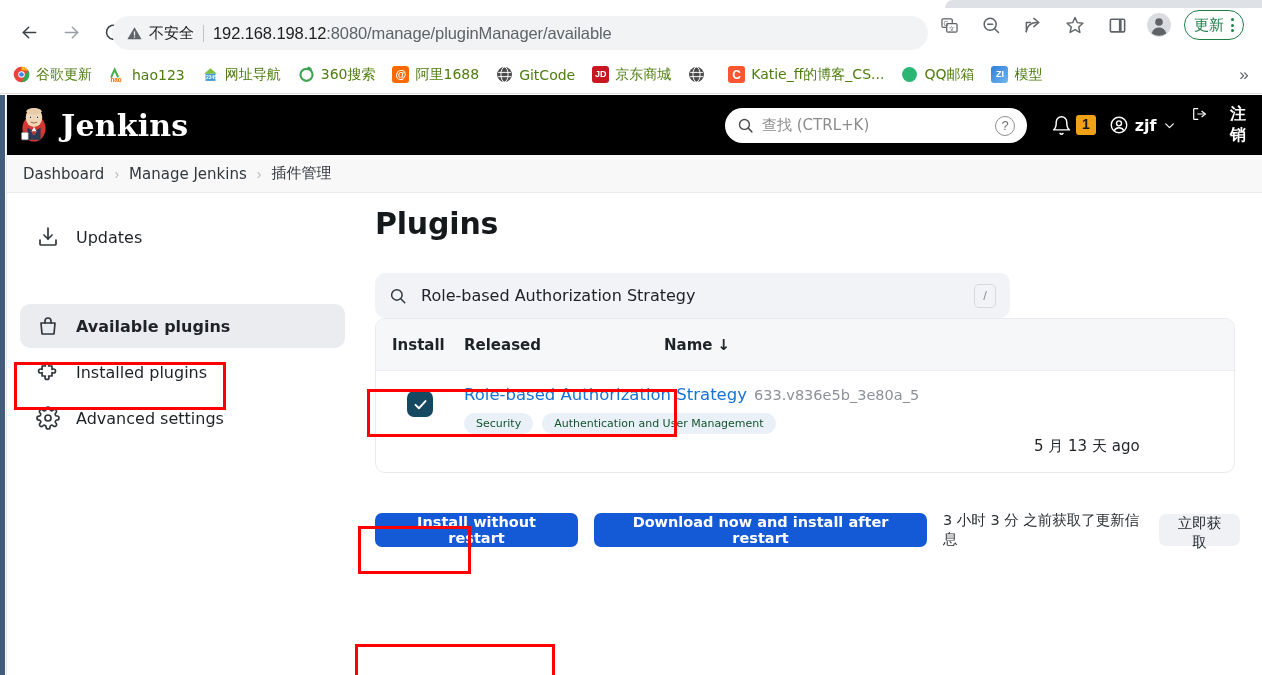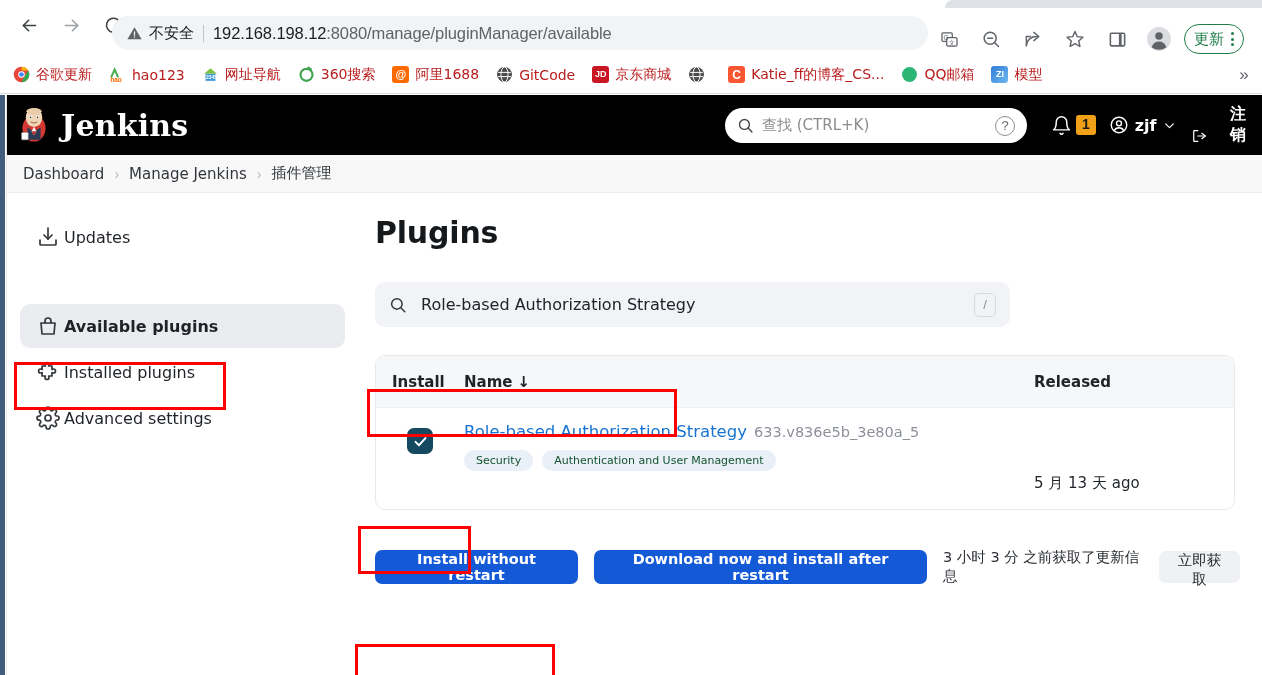--- a/index.html
+++ b/index.html
@@ -19,21 +19,21 @@
     position: absolute; left: 0; top: 0; width: 1262px; height: 8px;
     background: #ffffff;
   }
   #tabstrip-remnant .tab-ghost {
     position: absolute; left: 945px; top: 0px; width: 317px; height: 8px;
     background: #dee1e6; border-top-left-radius: 8px;
   }
 
   #toolbar {
     position: absolute; left: 0; top: 8px; width: 1262px; height: 48px;
-    display: flex; align-items: flex-start;
+    display: flex; align-items: center;
   }
   .nav-btn {
     width: 34px; height: 34px; margin-left: 8px;
     display: flex; align-items: center; justify-content: center;
     border-radius: 50%; color: #3c4043; cursor: pointer;
   }
   .nav-btn.first { margin-left: 12px; }
   .nav-btn svg { display: block; }
 
   #omnibox {
@@ -48,21 +48,21 @@
     font-size: 15px; color: #202124; white-space: nowrap;
     font-family: "DejaVu Sans", sans-serif;
   }
   #omnibox .vsep {
     width: 1px; height: 17px; background: #c0c3c7; margin: 0 9px;
   }
   #omnibox .url { font-size: 16.5px; color: #202124; white-space: nowrap; letter-spacing: -0.1px;}
   #omnibox .url .dim { color: #5f6368; }
 
   #tb-right {
-    position: absolute; left: 928px; top: 14px; height: 34px;
+    position: absolute; left: 928px; top: 0; height: 34px;
     display: flex; align-items: center;
   }
   .tb-icon {
     width: 32px; height: 32px; margin: 0 5px;
     display: flex; align-items: center; justify-content: center;
     color: #5f6368; cursor: pointer;
   }
   #update-pill {
     margin-left: 4px; height: 30px; padding: 0 9px;
     border: 1.5px solid #1e7e48; border-radius: 15px;
@@ -80,21 +80,21 @@
     position: absolute; left: 0; top: 56px; width: 1262px; height: 38px;
     display: flex; align-items: center; padding-left: 6px;
     border-bottom: 1px solid #dadce0;
   }
   .bm {
     display: flex; align-items: center; gap: 6px;
     padding: 4px 7px; margin-right: 3px; border-radius: 4px; cursor: pointer;
     white-space: nowrap;
   }
   .bm .bm-label {
-    font-size: 14px; color: #b91c1c;
+    font-size: 14px; color: #4d7c0f;
     font-family: "DejaVu Sans", sans-serif;
   }
   .bm-ico {
     width: 17px; height: 17px; flex: none; border-radius: 3px;
     display: flex; align-items: center; justify-content: center;
     font-size: 11px; font-weight: bold; color: #fff; line-height: 1;
     font-family: "Liberation Sans", sans-serif;
   }
   #bm-overflow {
     position: absolute; right: 6px; top: 7px; width: 24px; height: 24px;
@@ -152,21 +152,21 @@
   .jk-badge {
     background: #f0a117; color: #1a1a1a; font-weight: bold;
     font-size: 14px; border-radius: 3px; padding: 1px 6px; line-height: 1.25;
   }
   .jk-user {
     display: flex; align-items: center; gap: 6px; color: #fff; cursor: pointer;
     padding: 4px 6px;
   }
   .jk-user .uname { font-size: 16px; font-weight: bold; font-family: "DejaVu Sans", sans-serif;}
   .jk-logout {
-    display: flex; align-items: flex-end; gap: 23px; color: #fff; cursor: pointer;
+    display: flex; align-items: flex-start; gap: 23px; color: #fff; cursor: pointer;
     padding: 4px 6px;
   }
   .jk-logout .lbl { font-size: 16px; font-weight: bold; font-family: "DejaVu Sans", sans-serif; }
 
   
   #breadcrumb-bar {
     position: absolute; left: 7px; top: 60px; width: 1255px; height: 38px;
     background: #f8f8f9; border-bottom: 1px solid #ebebee;
     display: flex; align-items: center; padding-left: 16px; gap: 10px;
   }
@@ -175,34 +175,34 @@
     font-family: "DejaVu Sans", sans-serif;
   }
   #breadcrumb-bar .crumb.cur { cursor: default; }
   #breadcrumb-bar .sep { color: #b4b8bd; font-size: 14px; }
 
   
   #sidebar {
     position: absolute; left: 20px; top: 120px; width: 325px;
   }
   .side-item {
-    display: flex; align-items: center; gap: 4px;
+    display: flex; align-items: center; gap: 16px;
     height: 44px; padding-left: 16px; border-radius: 10px;
     cursor: pointer; margin-bottom: 2px;
   }
   .side-item .sl {
     font-size: 16px; color: #1f2328;
     font-family: "DejaVu Sans", sans-serif;
   }
   .side-item.active { background: #ebecf0; margin-top: 45px; }
   .side-item.active .sl { font-weight: bold; }
   .side-ico { width: 24px; height: 24px; flex: none; color: #33383d; }
 
   
-  #main { position: absolute; left: 375px; top: 120px; width: 865px; }
+  #main { position: absolute; left: 375px; top: 111px; width: 865px; }
   #page-title {
     font-size: 30px; font-weight: bold; color: #16191c; letter-spacing: -0.2px;
     font-family: "DejaVu Sans", sans-serif;
   }
   #plugin-search {
     margin-top: 32px; width: 635px; height: 45px;
     background: #f2f3f6; border-radius: 10px;
     display: flex; align-items: center; padding: 0 14px; cursor: text;
   }
   #plugin-search .ps-icon { color: #33383d; display: flex; margin-right: 14px; }
@@ -210,21 +210,21 @@
     flex: 1; font-size: 16px; color: #20242a;
     font-family: "DejaVu Sans", sans-serif;
   }
   #plugin-search .ps-kbd {
     width: 22px; height: 24px; border: 1px solid #d7d9de; border-radius: 5px;
     display: flex; align-items: center; justify-content: center;
     font-size: 13px; color: #8d9199;
   }
 
   #plugin-table {
-    margin-top: 28px; width: 860px;
+    width: 860px;
     border: 1px solid #e8e9ed; border-radius: 10px; overflow: hidden;
     background: #fff;
   }
   #pt-head {
     height: 52px; background: #f6f7f9;
     display: flex; align-items: center;
     border-bottom: 1px solid #eceef1;
   }
   #pt-head .th {
     font-size: 15px; font-weight: bold; color: #1f2328;
@@ -598,25 +598,25 @@
             <line x1="15.7" y1="15.7" x2="21" y2="21"></line>
           </svg>
       </span>
       <span class="ps-val">Role-based Authorization Strategy</span>
       <span class="ps-kbd">/</span>
     </div>
 
     <div id="plugin-table">
       <div id="pt-head">
         <span class="th th-install">Install</span>
+        <span class="th th-released">Released</span>
         <span class="th th-name">
           <span>Name</span>
           <span>↓</span>
         </span>
-        <span class="th th-released">Released</span>
       </div>
 
       <div class="pt-row">
         <div class="pt-cell-install">
           <span class="pt-check">
             <svg width="15" height="15" viewBox="0 0 24 24" fill="none" stroke="#ffffff" stroke-width="3" stroke-linecap="round" stroke-linejoin="round">
                 <polyline points="4 12.5 9.5 18 20 6.5"></polyline>
               </svg>
           </span>
         </div>

